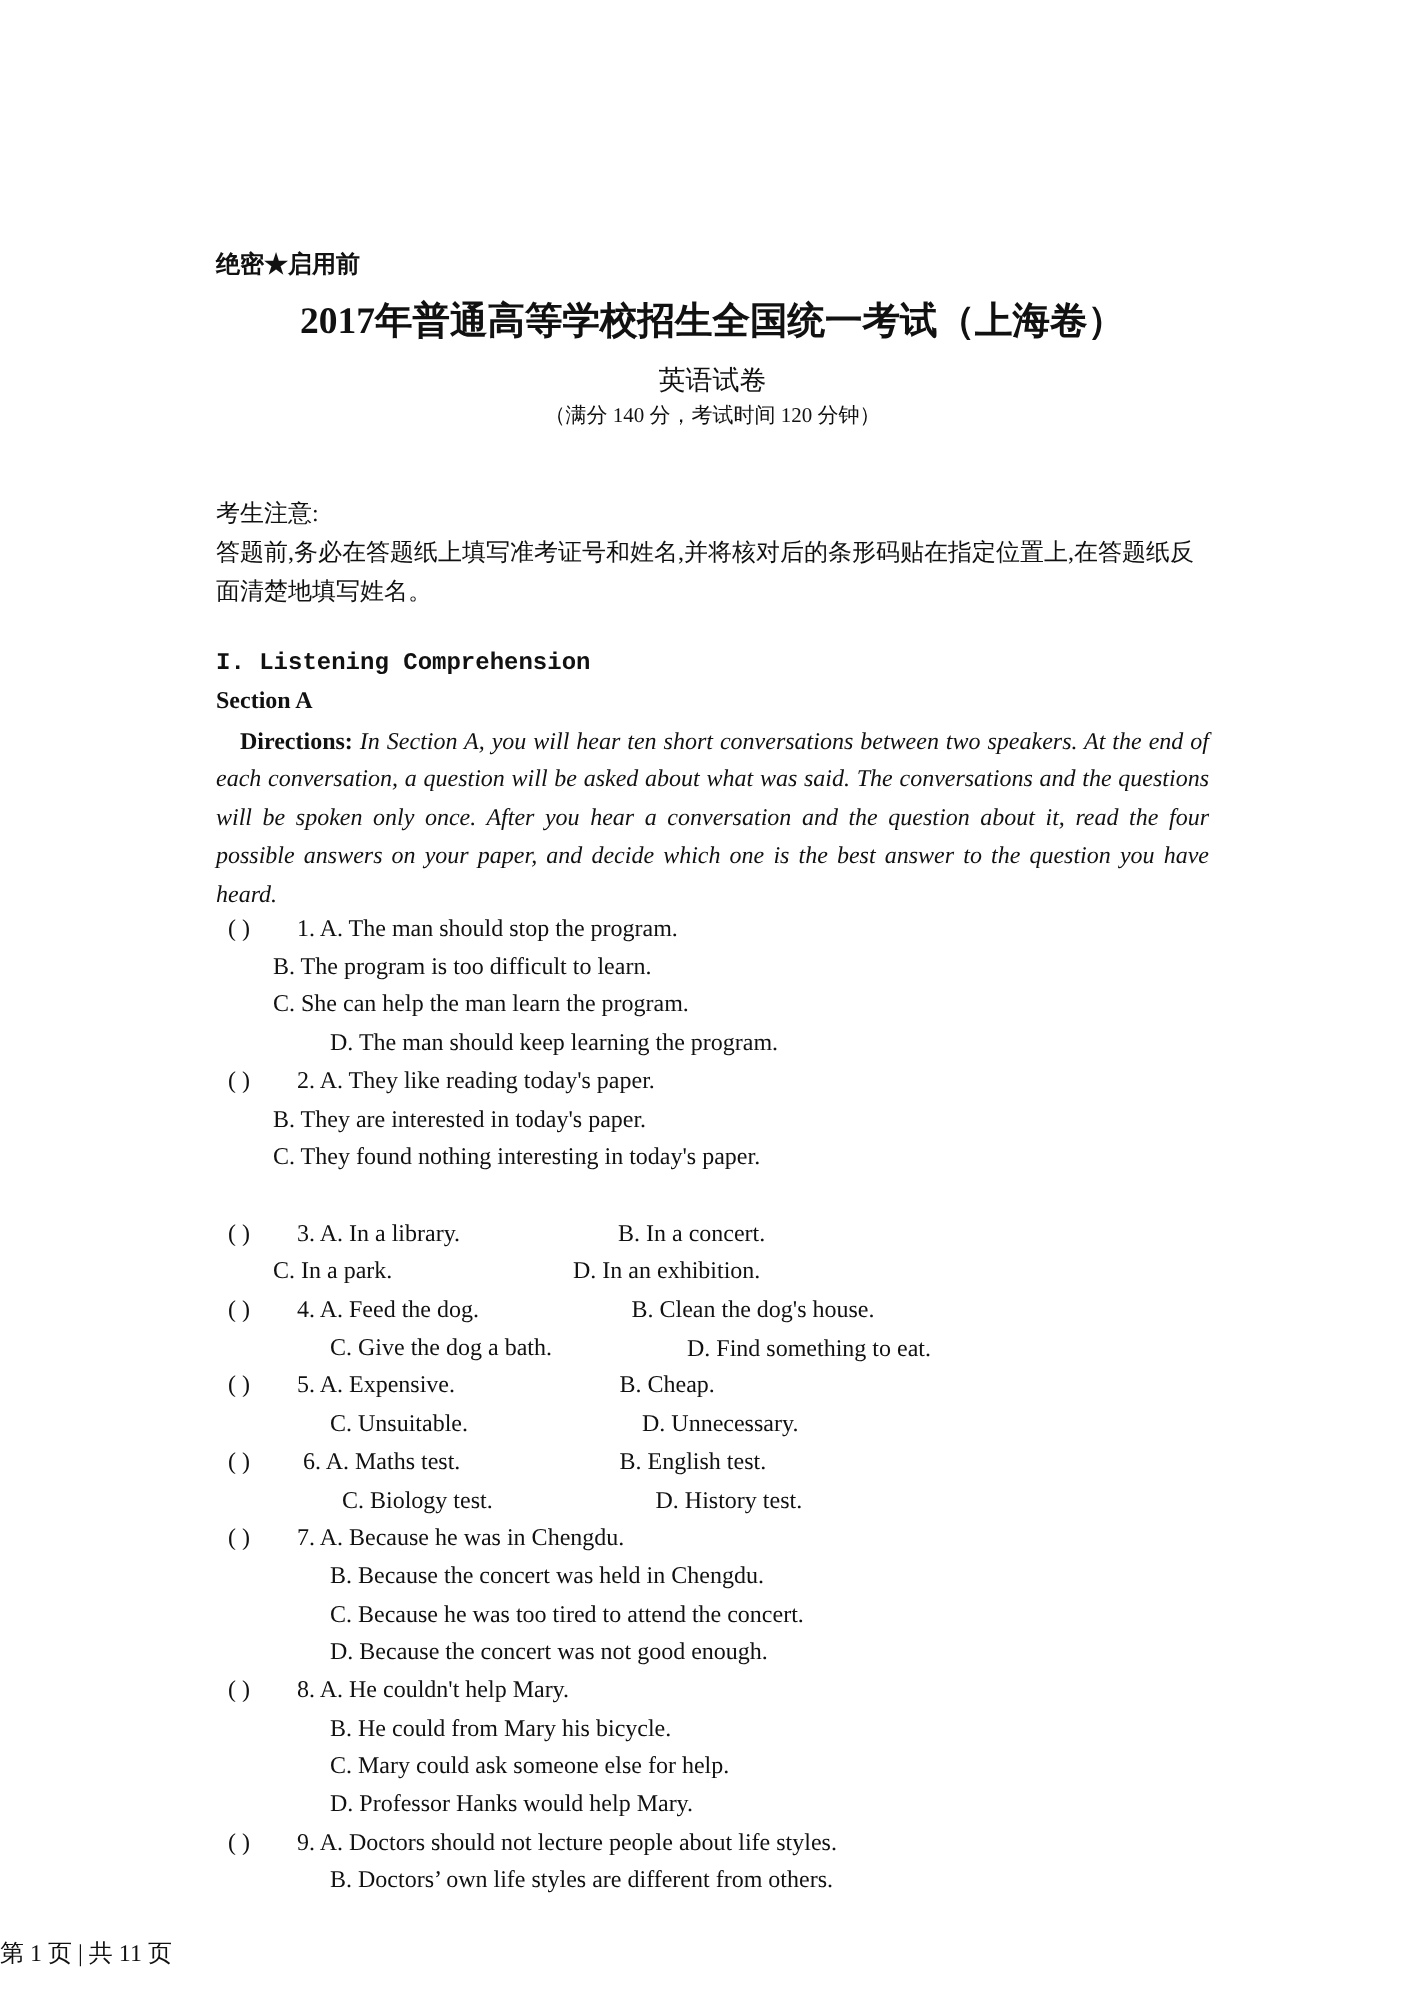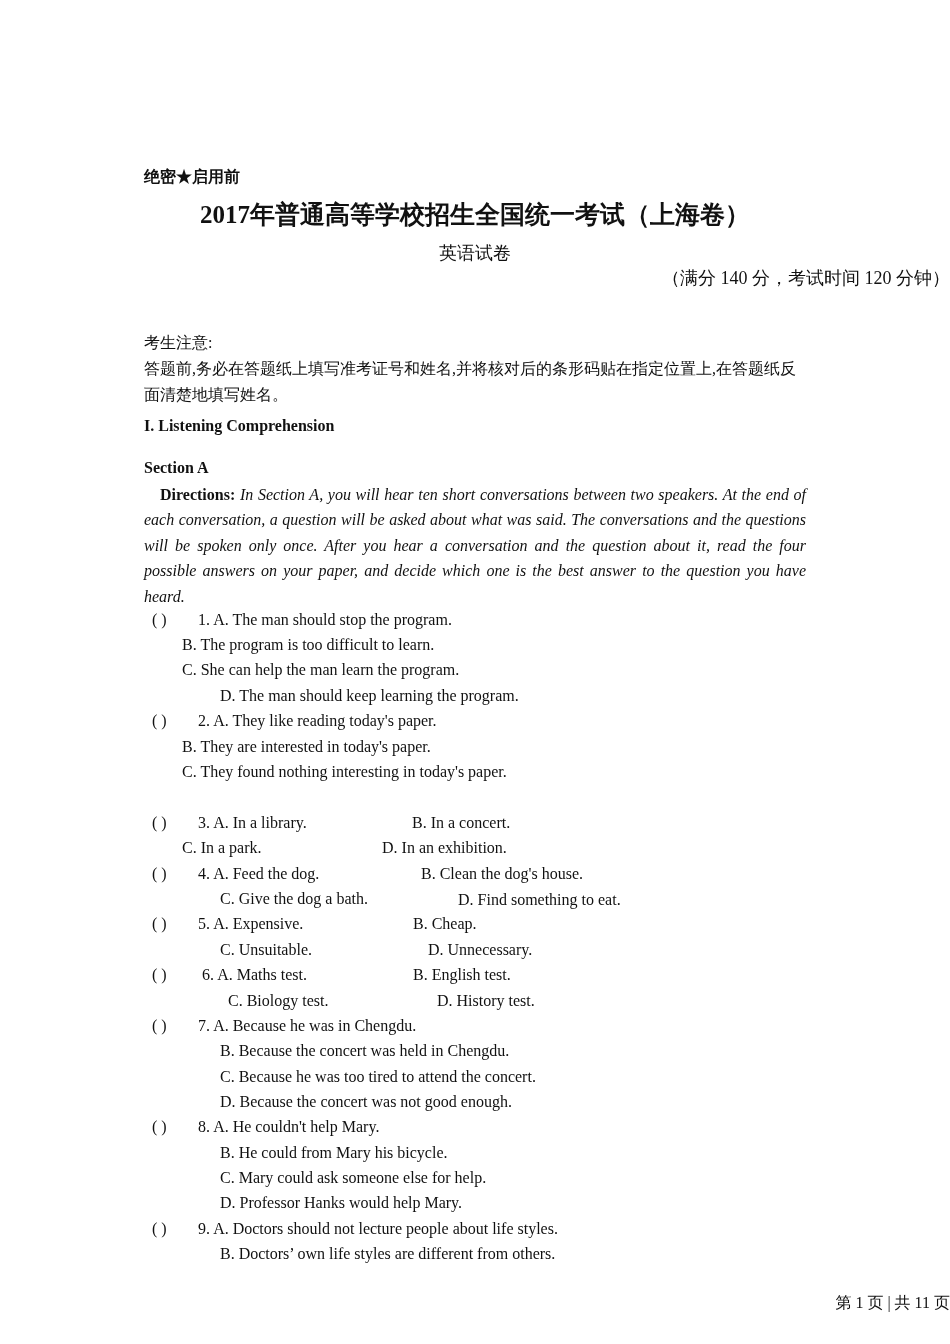--- a/index.html
+++ b/index.html
@@ -3,30 +3,30 @@
 <meta charset="utf-8">
 <style>
   html, body { margin: 0; padding: 0; background: #ffffff; }
   body { width: 950px; height: 1344px; position: relative; overflow: hidden;
          font-family: "Liberation Serif", "DejaVu Serif", serif; color: #111; }
   .page { position: absolute; left: 0; top: 0; width: 950px; height: 1344px; margin-top: 48px; }
   .line { position: absolute; white-space: nowrap; font-size: 16px; line-height: 20px; }
   .secret { left: 144px; top: 119px; font-weight: bold; font-size: 16px; }
   .title { left: 0; width: 950px; top: 152px; text-align: center; font-weight: bold; font-size: 25px; line-height: 30px; }
   .subtitle { left: 0; width: 950px; top: 194px; text-align: center; font-size: 18px; line-height: 22px; }
-  .subinfo { left: 0; width: 950px; top: 219px; text-align: right; font-size: 18px; line-height: 22px; }
+  .subinfo { left: 0; width: 950px; top: 219px; text-align: center; font-size: 14px; line-height: 22px; }
   .notice-label { left: 144px; top: 285px; }
   .notice-body { left: 144px; top: 308px; width: 662px; white-space: normal; line-height: 26px; }
-  .sec-title { left: 144px; top: 368px; font-weight: bold; }
+  .sec-title { left: 144px; top: 384px; font-weight: bold; font-family: Liberation Mono, monospace; }
   .sec-a { left: 144px; top: 410px; font-weight: bold; }
   .directions { left: 144px; top: 434px; width: 662px; white-space: normal; line-height: 25.4px;
                 text-align: justify; text-indent: 16px; font-style: italic; }
   .directions b { font-style: normal; font-weight: bold; }
   .paren { display: inline-block; width: 46px; }
-  .footer { left: 0; width: 950px; top: 1245px; text-align: right; font-size: 16px; }
+  .footer { left: 0; width: 950px; top: 1245px; text-align: left; font-size: 16px; }
 </style>
 </head>
 <body>
 
 <div class="page">
   <div class="line secret">绝密★启用前</div>
   <div class="line title">2017年普通高等学校招生全国统一考试（上海卷）</div>
   <div class="line subtitle">英语试卷</div>
   <div class="line subinfo">（满分 140 分，考试时间 120 分钟）</div>
 

